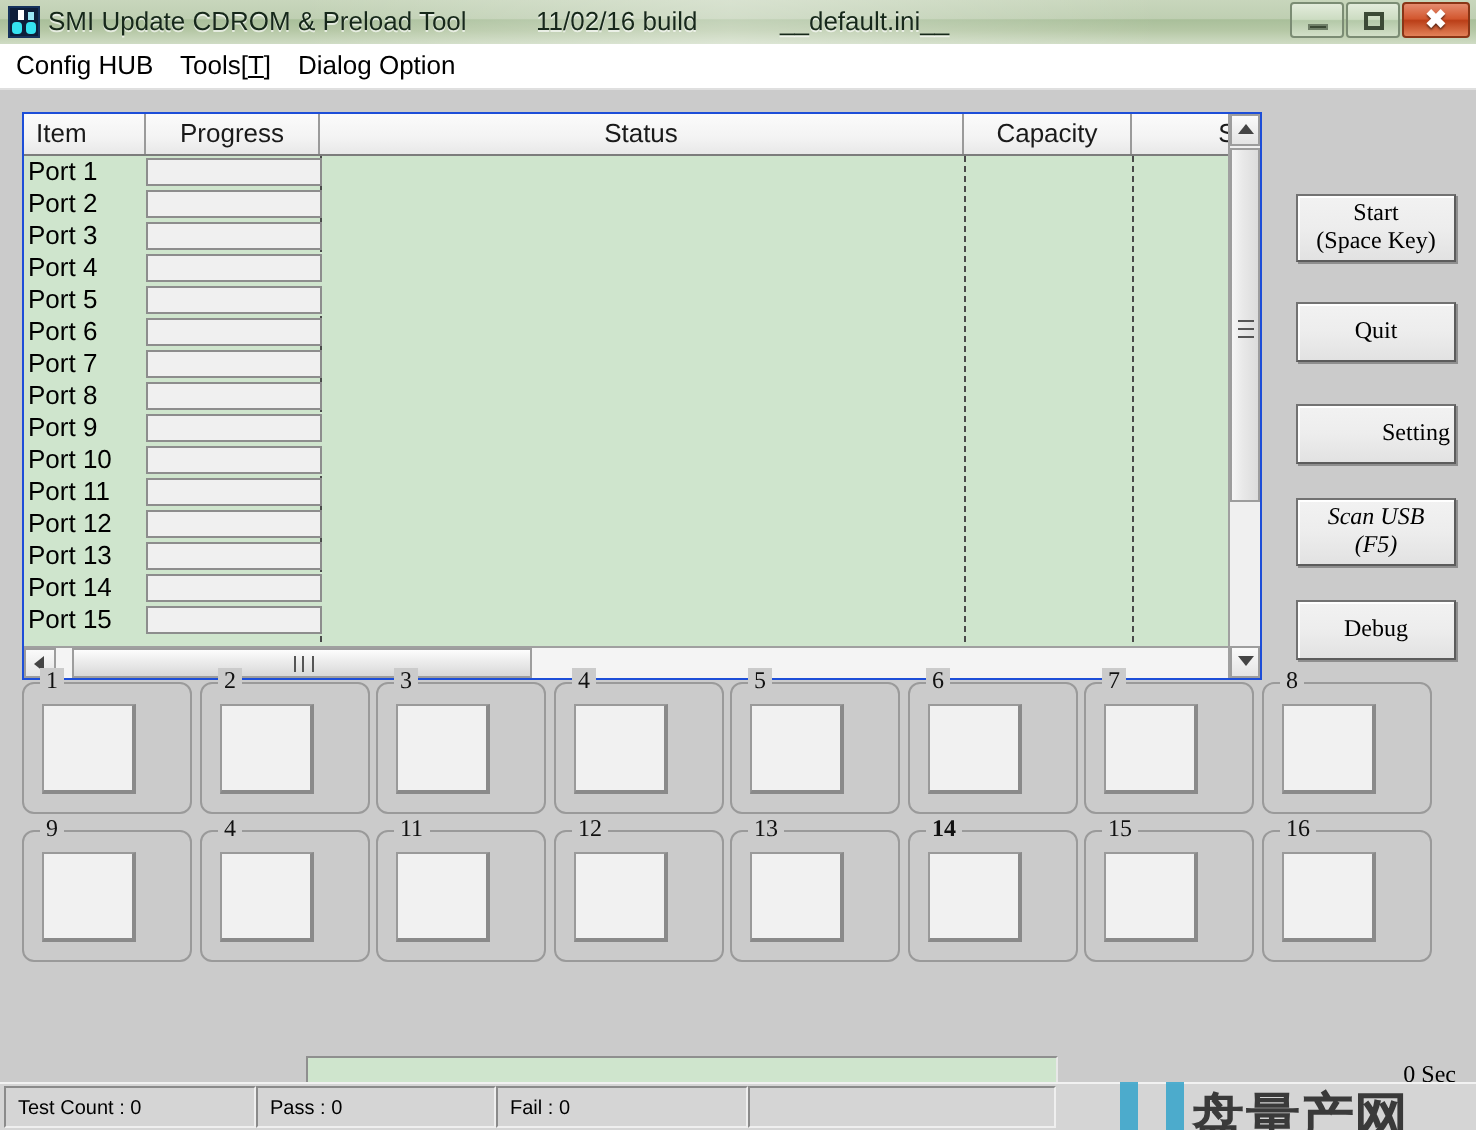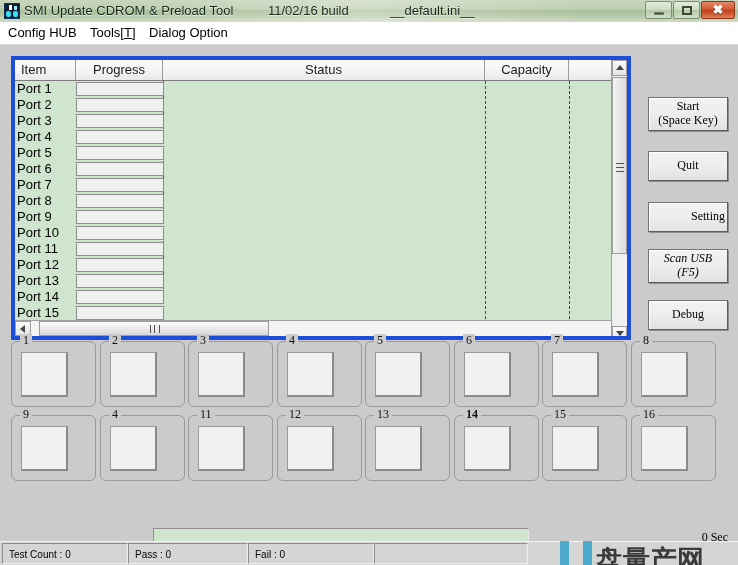--- a/index.html
+++ b/index.html
@@ -163,21 +163,21 @@
     border-top: 1px solid #dfdfdf;
     box-sizing: border-box;
   }
 
   
   #listwrap {
     position: absolute;
     left: 11px; top: 11px;
     width: 620px; height: 284px;
     background: #ffffff;
-    border: 4px solid #1d4ed8;
+    border: 1px solid #1d4ed8;
     box-sizing: border-box;
     overflow: hidden;
   }
   #listhdr {
     position: absolute;
     left: 0; top: 0;
     height: 21px; width: 618px;
     background: #f1f1f1;
     border-bottom: 1px solid #7c7c7c;
     box-sizing: border-box;

